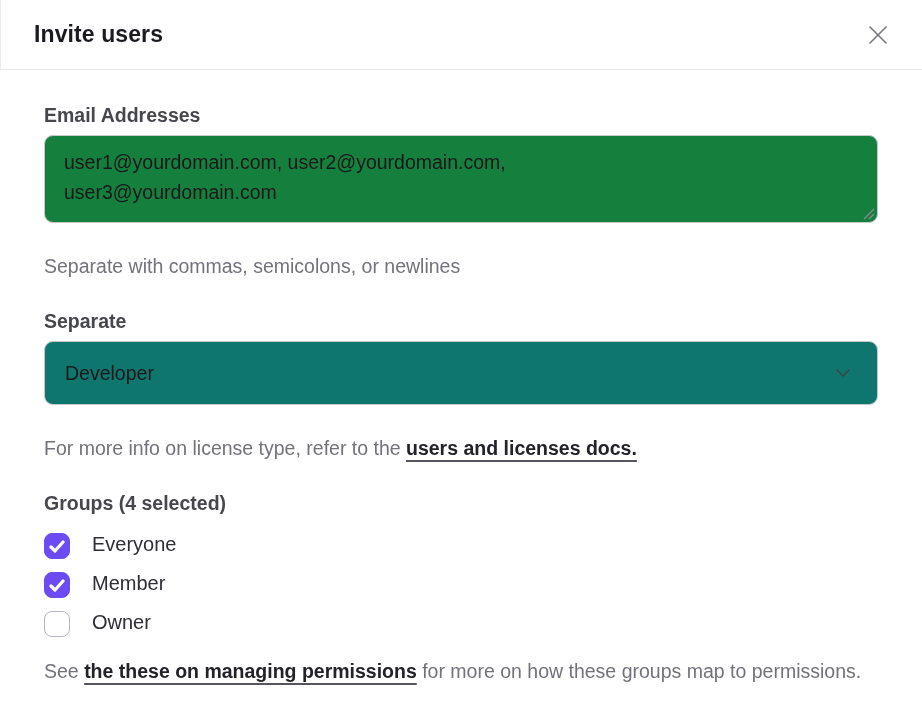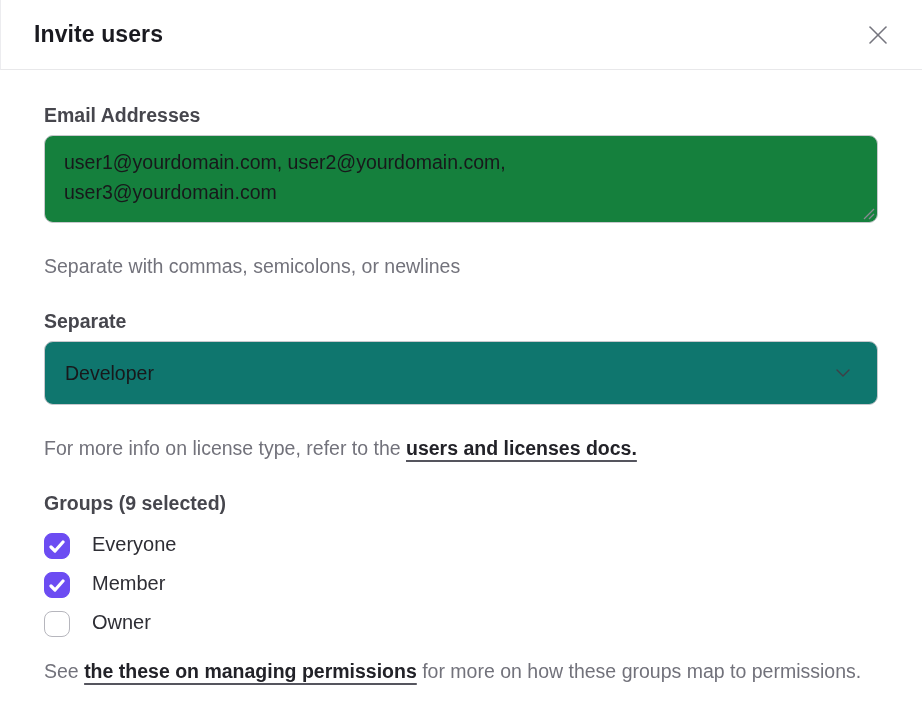--- a/index.html
+++ b/index.html
@@ -170,21 +170,21 @@
         <span style="display:flex">
           <svg width="16" height="10" viewBox="0 0 16 10" fill="none" stroke="#3f3f46" stroke-width="1.4" stroke-linecap="round" stroke-linejoin="round">
             <polyline points="2,2 8,8 14,2"></polyline>
           </svg>
         </span>
       </div>
       <div class="helper-text"><span>For more info on license type, refer to the </span><a class="helper-link">users and licenses docs.</a></div>
     </div>
 
     <div class="section">
-      <div class="field-label groups-label">Groups (9 selected)</div>
+      <div class="field-label groups-label">Groups (4 selected)</div>
 
       <label class="group-row">
         <span class="checkbox checked">
           <svg width="16" height="13" viewBox="0 0 16 13" fill="none" stroke="#ffffff" stroke-width="3.2" stroke-linecap="round" stroke-linejoin="round">
             <polyline points="2,7 6,11 14,2"></polyline>
           </svg>
         </span>
         <span class="group-label">Everyone</span>
       </label>
 

